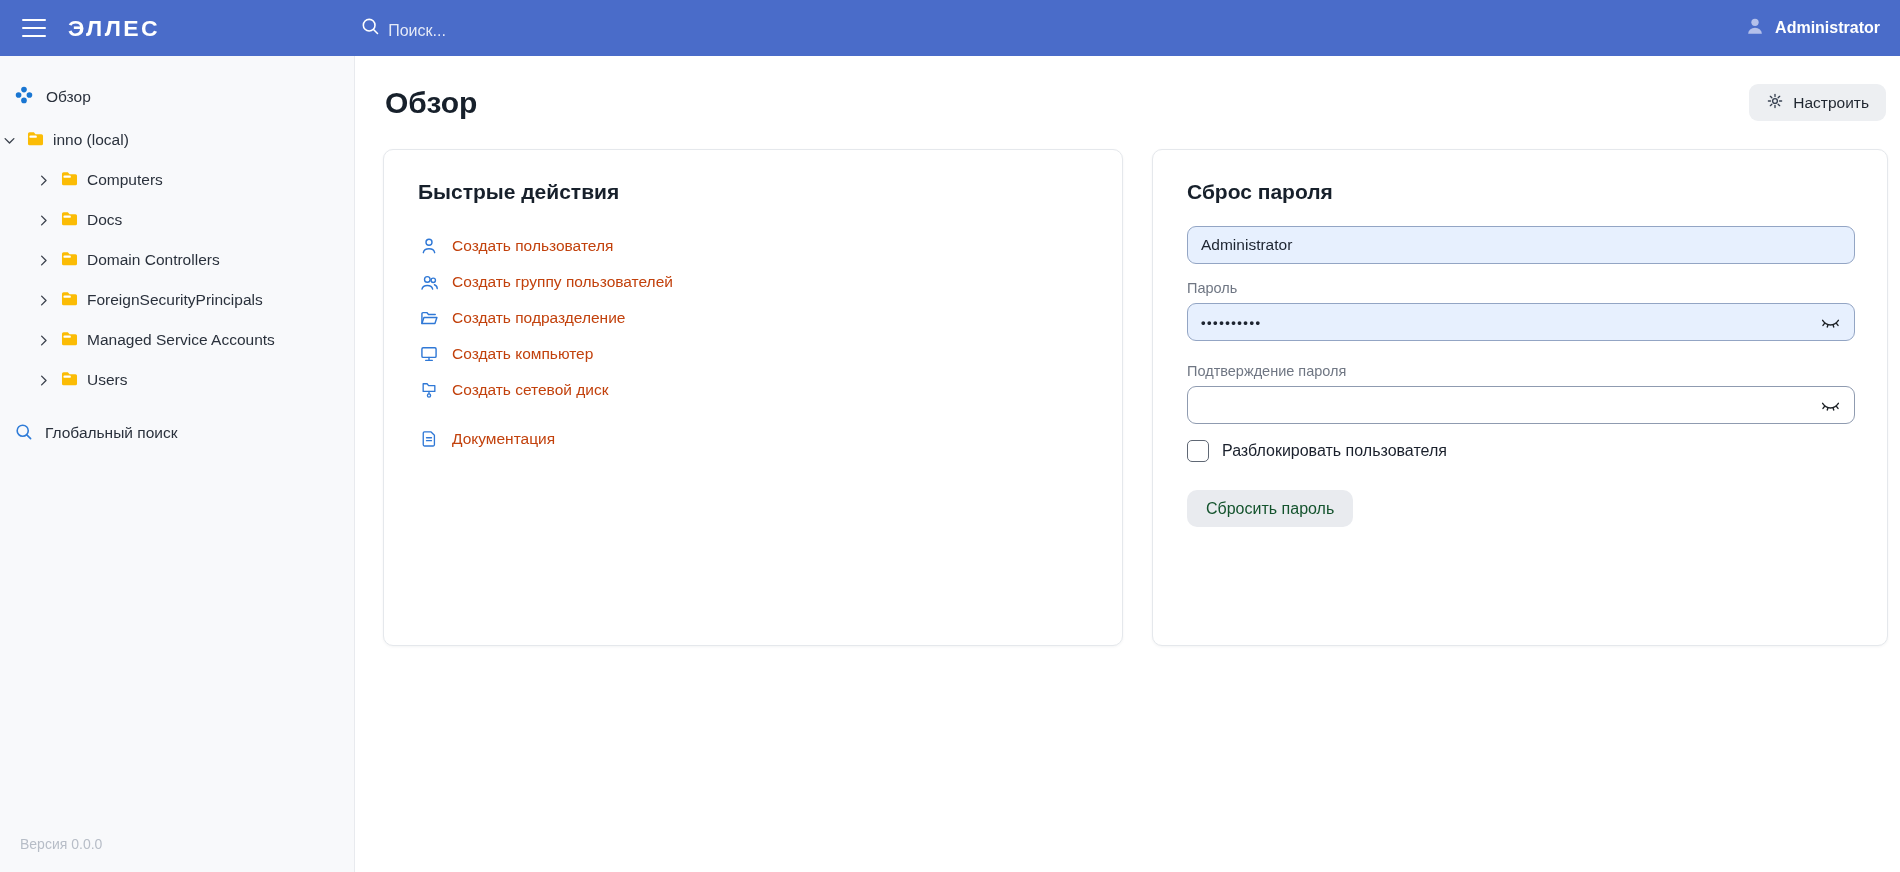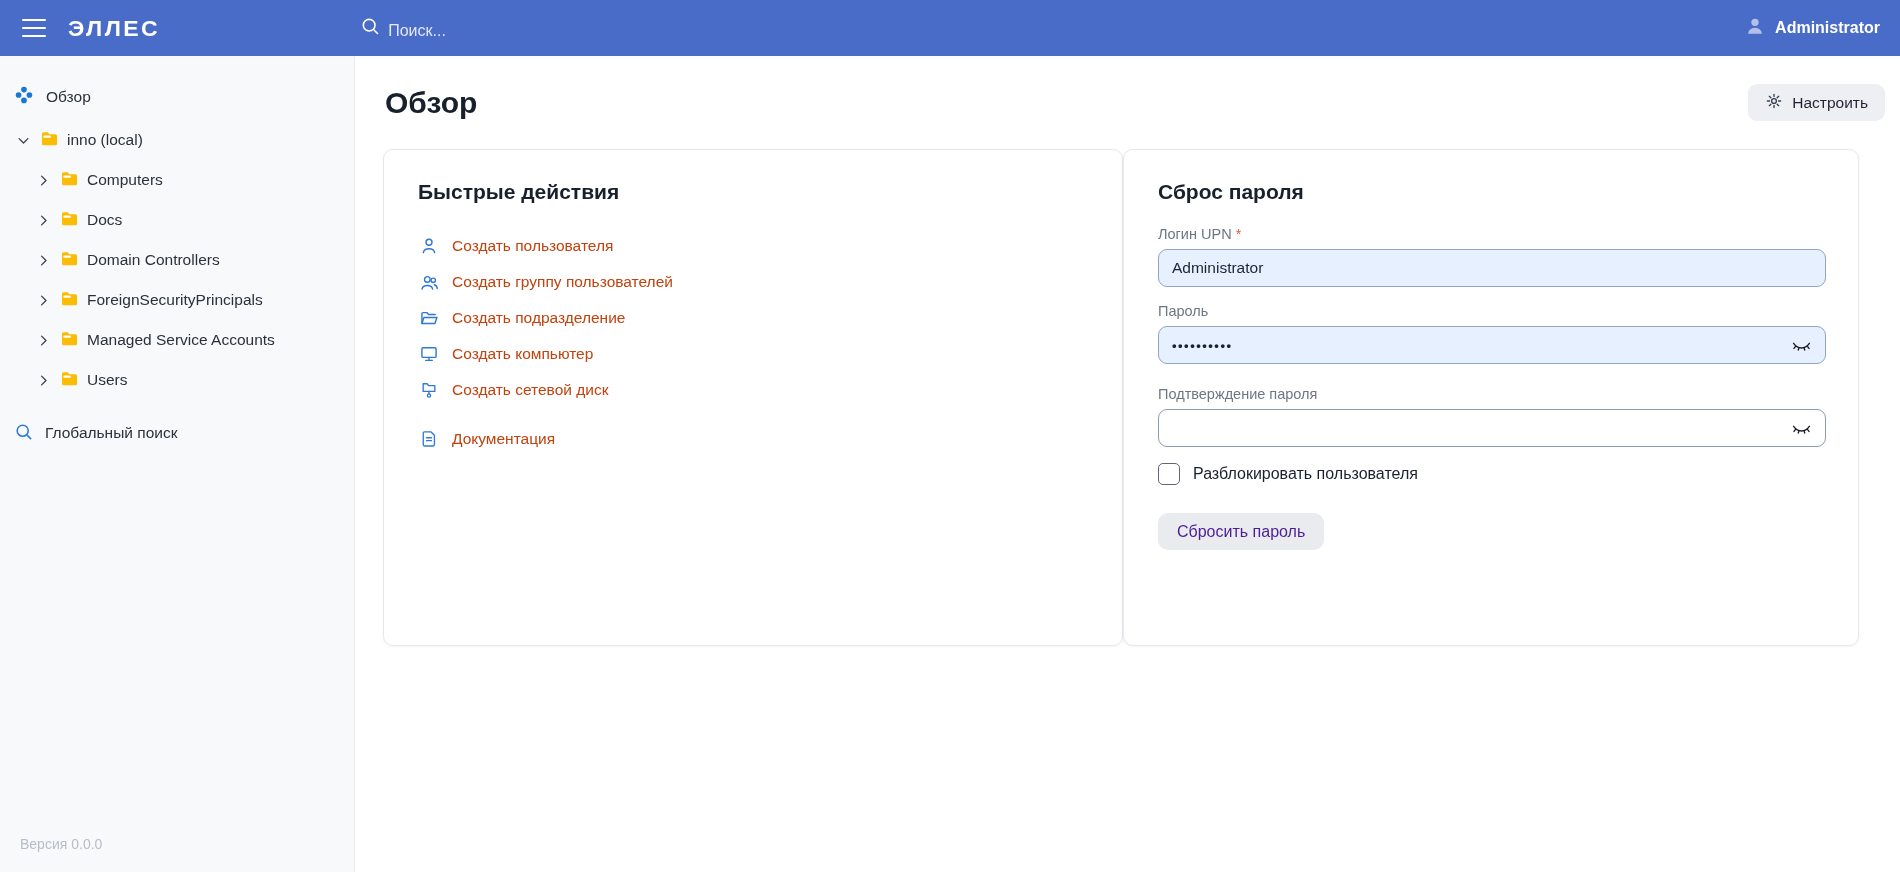--- a/index.html
+++ b/index.html
@@ -19,34 +19,34 @@
   .username { color:#fff; font-weight:700; font-size:16px; }
 
   
   .shell { display:flex; height:816px; }
   .sidebar { width:355px; background:#f8f9fb; border-right:1px solid #e8eaee; display:flex; flex-direction:column; padding-top:22px; flex-shrink:0; }
   .main { flex:1; padding:22px 13px 0 28px; background:#fff; }
 
   
   .side-row { display:flex; align-items:center; gap:12px; height:38px; padding:0 14px; font-size:15.5px; color:#2a313c; cursor:pointer; }
   .tree { margin-top:4px; }
-  .tree-row { display:flex; align-items:center; gap:8px; height:40px; padding-left:14px; font-size:15.5px; color:#2a313c; cursor:pointer; }
+  .tree-row { display:flex; align-items:center; gap:8px; height:40px; font-size:15.5px; color:#2a313c; cursor:pointer; }
   .tree-row.child { padding-left:34px; }
   .tree-row .chev { display:flex; width:18px; justify-content:center; }
   .global-search { margin-top:14px; }
   .version { margin-top:auto; padding:0 20px 20px; font-size:14px; color:#b7bdc7; }
 
   
   .main-head { display:flex; align-items:flex-start; justify-content:space-between; padding-right:2px; }
   .page-title { font-size:30px; font-weight:600; color:#17202b; margin-top:8px; margin-left:2px; }
   .btn-configure { display:flex; align-items:center; gap:9px; background:#edeff2; border:none; border-radius:9px;
     height:37px; padding:16px 17px; font-size:15.5px; color:#1f2630; cursor:pointer; font-family:inherit; margin-top:6px; }
 
   
-  .cards { display:flex; margin-top:28px; }
+  .cards { display:flex; gap:29px; margin-top:28px; }
   .card { background:#fff; border:1px solid #e5e8ec; border-radius:10px; box-shadow:0 1px 3px rgba(20,30,50,.05); height:497px; padding:30px 34px; }
   .card-qa { width:740px; }
   .card-rp { width:736px; }
   .card-title { font-size:21px; font-weight:600; color:#17202b; }
 
   
   .qa-list { list-style:none; margin-top:24px; }
   .qa-item { display:flex; align-items:center; gap:12px; height:36px; font-size:15.5px; font-weight:500; color:#c2410c; cursor:pointer; }
   .qa-item.doc { margin-top:13px; }
   .qa-item .ic { display:flex; width:22px; justify-content:center; }
@@ -61,21 +61,21 @@
     font-size:15.5px; color:#1d2430; font-family:inherit; outline:none; background:#fff; }
   .f-input.autofill { background:#e7f0fe; border-color:#93a5c4; }
   .f-input.pwd { letter-spacing:1.5px; font-weight:700; font-size:13px; }
   .eye { position:absolute; right:12px; top:9px; cursor:pointer; line-height:0; }
   .gap-lg { margin-bottom:22px; }
 
   .check-row { display:flex; align-items:center; gap:13px; margin-top:15px; cursor:pointer; }
   .checkbox { width:22px; height:22px; border:1.5px solid #5f6774; border-radius:5px; background:#fff; flex-shrink:0; }
   .check-label { font-size:16px; color:#1a202c; }
 
-  .btn-submit { margin-top:28px; background:#e9ebef; color:#4c1d95; border:none; border-radius:10px;
+  .btn-submit { margin-top:28px; background:#e9ebef; color:#14532d; border:none; border-radius:10px;
     height:37px; padding:0 19px; font-size:16px; font-family:inherit; cursor:default; }
 </style>
 </head>
 <body>
 
 <header class="topbar">
   <div class="hamburger">
       <span></span>
       <span></span>
       <span></span>
@@ -326,24 +326,20 @@
             <span>Документация</span>
           </li>
         </ul>
       </section>
 
       <section class="card card-rp">
         <h2 class="card-title">Сброс пароля</h2>
 
         <div class="form">
           <div class="f-group">
-            <div class="f-label">
-              <span>Логин UPN</span>
-              <span class="req">*</span>
-            </div>
             <div class="input-wrap">
               <input type="text" class="f-input autofill" value="Administrator" style="">
             </div>
           </div>
 
           <div class="f-group gap-lg">
             <div class="f-label">Пароль</div>
             <div class="input-wrap">
               <input type="text" class="f-input autofill pwd" value="••••••••••" style="">
               <span class="eye">

